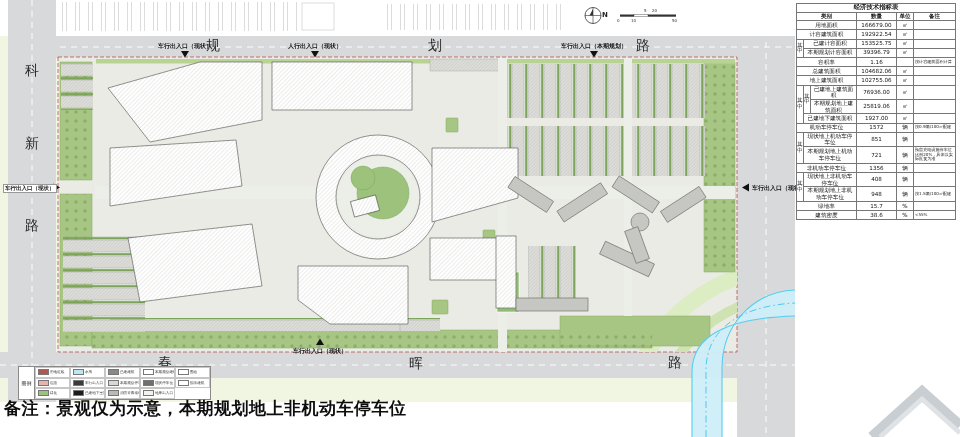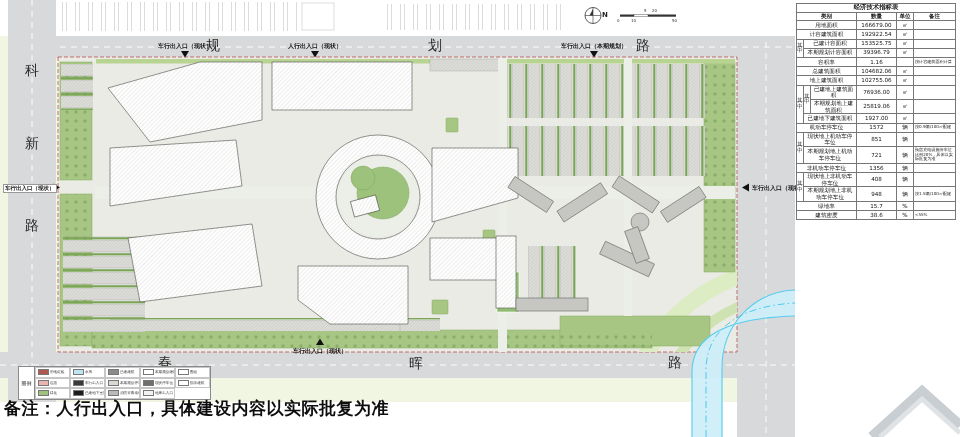--- a/index.html
+++ b/index.html
@@ -414,15 +414,15 @@
           <span class="sw" style="background: rgb(185, 186, 181);"></span>
           <span class="lg-lb">消防登高场地</span>
         </div>
     <div class="lg-item">
           <span class="sw" style="background: rgb(242, 242, 240);"></span>
           <span class="lg-lb">地库出入口</span>
         </div>
   </div>
 </div>
 
-<div class="note">备注：人行出入口，具体建设内容以实际批复为准</div>
+<div class="note">备注：景观仅为示意，本期规划地上非机动车停车位</div>
 
 </div>
 
 </body></html>

